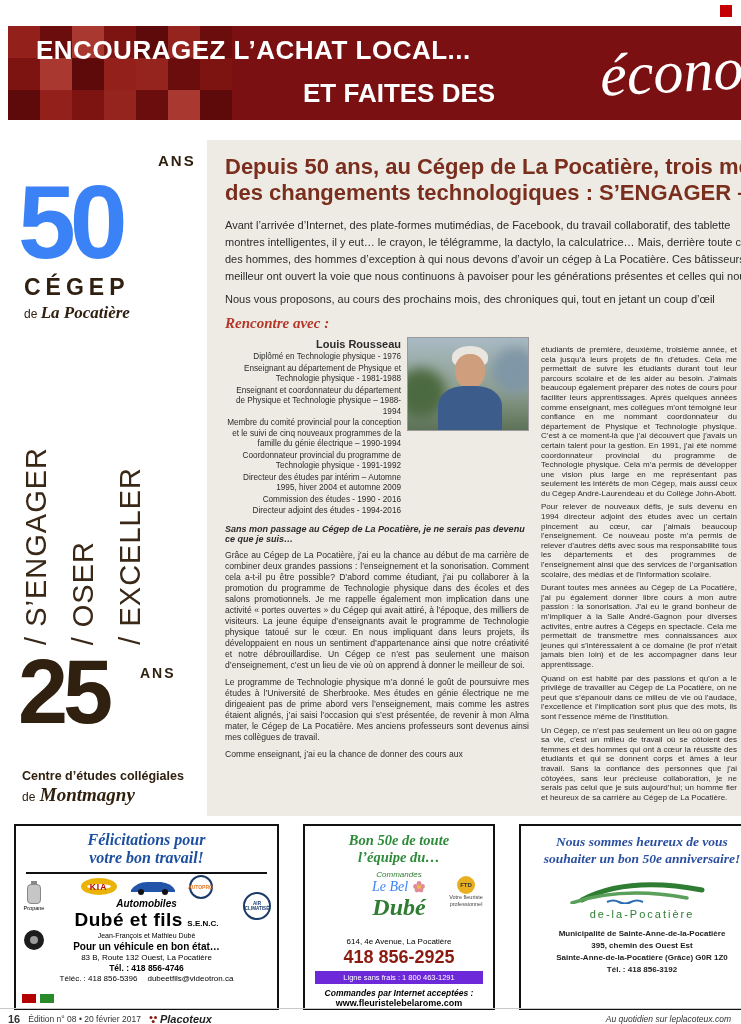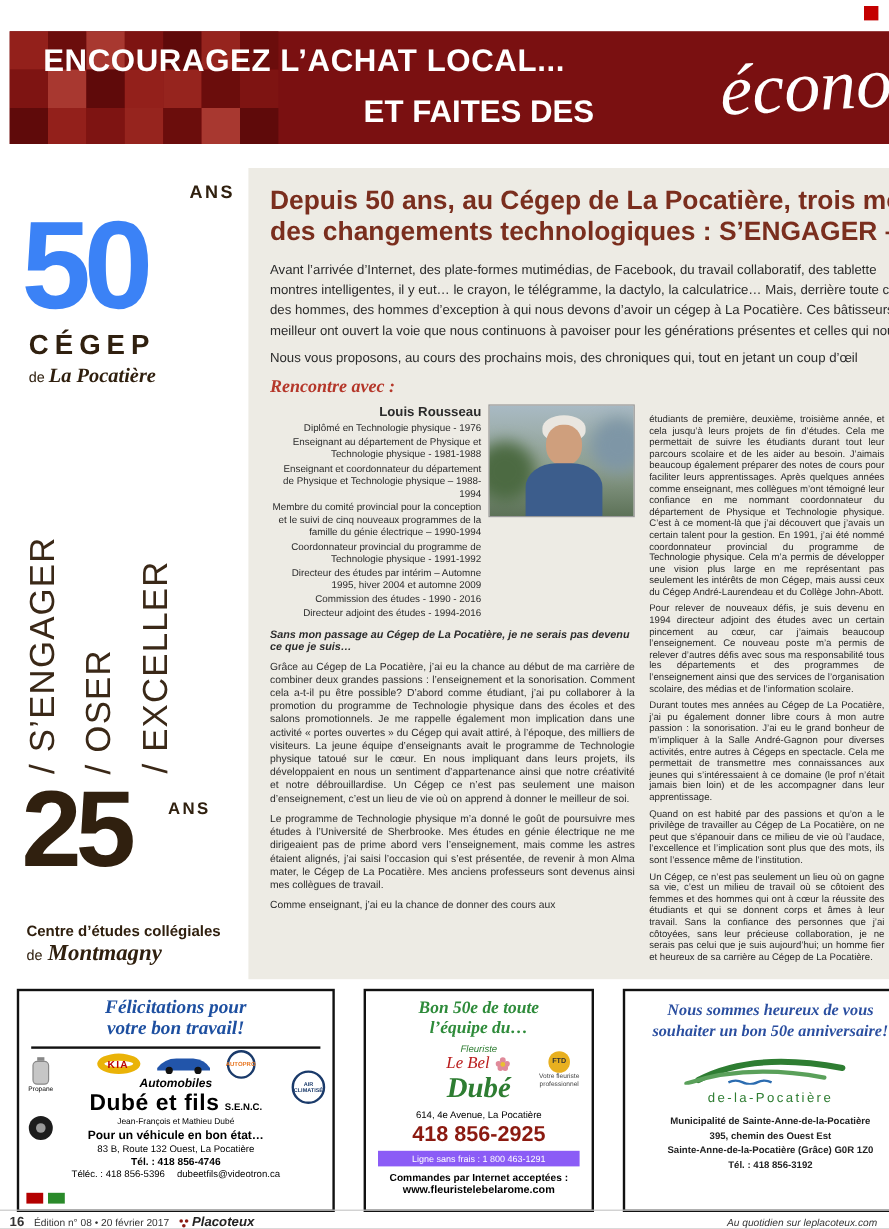--- a/index.html
+++ b/index.html
@@ -86,29 +86,29 @@
   .propane-label { font-size:5.5px; margin-top:1px; }
   .tire { position:absolute; left:8px; top:104px; width:20px; height:20px; border-radius:50%; background:#1c1c1c; }
   .tire:after { content:""; position:absolute; left:6px; top:6px; width:8px; height:8px; border-radius:50%; background:#9a9a9a; }
   .ac-badge { position:absolute; right:6px; top:66px; width:28px; height:28px; border:2px solid #1a3a6a; border-radius:50%; color:#1a3a6a; font-size:4.6px; font-weight:bold; display:flex; align-items:center; justify-content:center; text-align:center; line-height:1.15; }
   .mini-logos { position:absolute; left:6px; bottom:5px; display:flex; gap:4px; }
   .chip-red { width:14px; height:9px; background:#b40000; }
   .chip-green { width:14px; height:9px; background:#2a8a2a; }
 
   .flower-script { color:#2e8b3a; font-size:14.5px; padding-top:6px; line-height:1.2; }
   .fleuriste { color:#2e7d32; font-size:8px; font-style:italic; margin-top:3px; }
-  .lebel { color:#b91c1c; font-family:"Liberation Serif",serif; font-style:italic; font-size:14px; display:flex; align-items:center; justify-content:center; gap:4px; }
+  .lebel { color:#3b82f6; font-family:"Liberation Serif",serif; font-style:italic; font-size:14px; display:flex; align-items:center; justify-content:center; gap:4px; }
   .arome { color:#2e7d32; font-family:"Liberation Serif",serif; font-style:italic; font-weight:bold; font-size:24px; line-height:1; }
   .ftd-wrap { position:absolute; right:5px; top:50px; width:44px; text-align:center; }
   .ftd-circle { width:18px; height:18px; border-radius:50%; background:#e8b020; color:#333; font-size:6px; font-weight:bold; display:flex; align-items:center; justify-content:center; margin:0 auto; }
   .ftd-label { font-size:5.5px; color:#444; white-space:pre-line; line-height:1.2; }
-  .flower-addr { font-size:8px; margin-top:6px; }
+  .flower-addr { font-size:8px; margin-top:18px; }
   .flower-phone { font-size:18px; font-weight:bold; color:#8b1a10; margin-top:1px; }
-  .tollfree { background:#8b5cf6; color:#fff; font-size:7.5px; padding:2px 0; margin:3px 10px 0; }
-  .orders { font-size:8.5px; font-weight:bold; margin-top:4px; }
+  .tollfree { background:#6d28d9; color:#fff; font-size:7.5px; padding:2px 0; margin:3px 10px 0; }
+  .orders { font-size:8.5px; font-weight:bold; margin-top:4px;font-style:italic; }
   .website { font-size:9px; font-weight:bold; }
 
   .muni-script { color:#2b4fa0; font-size:13.5px; padding-top:8px; line-height:1.25; }
   .muni-logo { margin-top:6px; }
   .muni-name { color:#2e7d32; font-size:21px; font-weight:bold; line-height:1; }
   .muni-name2 { color:#2e7d32; font-size:11px; letter-spacing:2px; }
   .muni-info { font-size:8px; font-weight:bold; margin-top:8px; line-height:1.5; color:#222; }
 
   
   .footer { position:absolute; left:0; top:1008px; width:741px; border-top:1px solid #c8c8c8; padding:4px 10px 0 8px; display:flex; align-items:center; font-size:8.5px; color:#333; }
@@ -262,21 +262,21 @@
       <div class="ac-badge">AIR CLIMATISÉ</div>
       <div class="mini-logos">
         <div class="chip-red"></div>
         <div class="chip-green"></div>
       </div>
     </div>
 
     <div class="ad ad-flower">
       <div class="script flower-script">Bon 50e de toute
 l’équipe du…</div>
-      <div class="fleuriste">Fleuriste</div>
+      <div class="fleuriste">Commandes</div>
       <div class="lebel">
         <span>Le Bel</span>
         <svg width="14" height="14" viewBox="0 0 14 14">
           <circle cx="7" cy="3.5" r="2.4" fill="#e08a9a"></circle>
             <circle cx="3.5" cy="6.5" r="2.4" fill="#e08a9a"></circle>
           <circle cx="10.5" cy="6.5" r="2.4" fill="#e08a9a"></circle>
             <circle cx="5" cy="10" r="2.4" fill="#e08a9a"></circle>
           <circle cx="9" cy="10" r="2.4" fill="#e08a9a"></circle>
             <circle cx="7" cy="7" r="2" fill="#e8c030"></circle>
         </svg>

